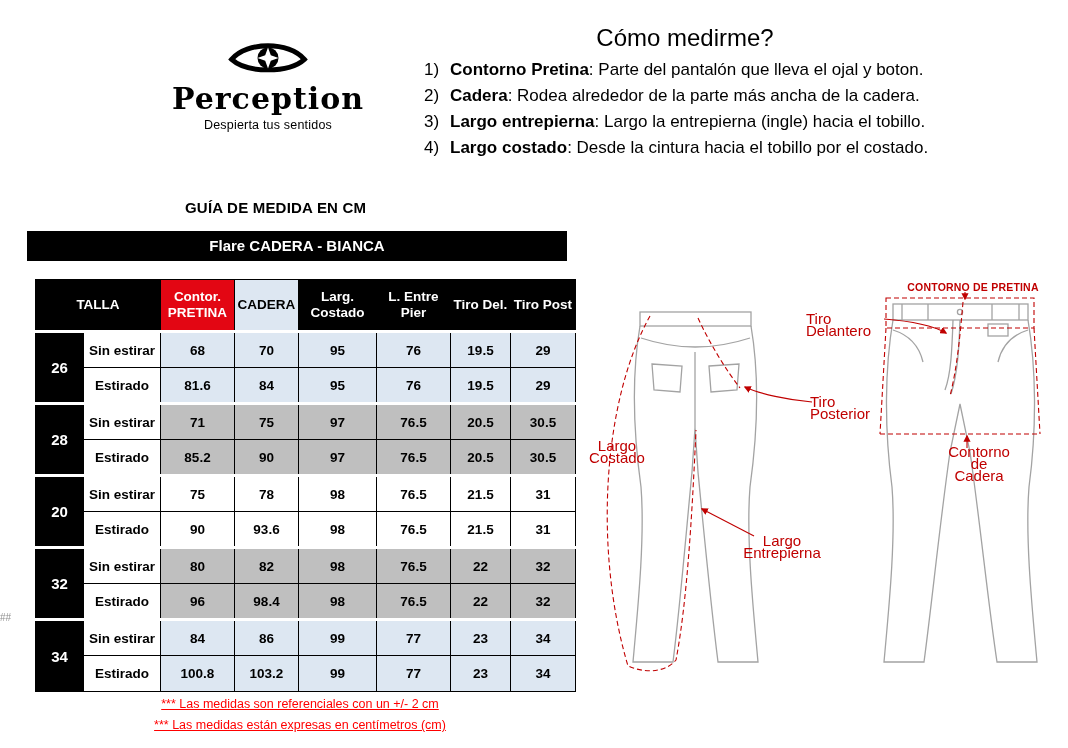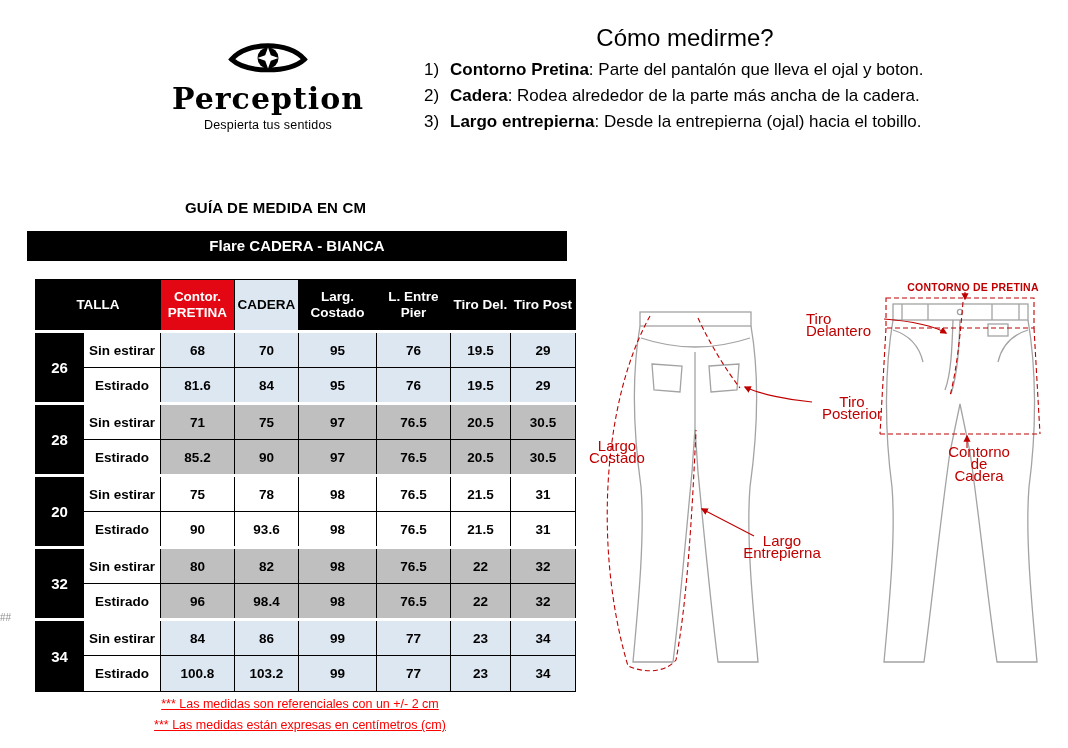--- a/index.html
+++ b/index.html
@@ -58,21 +58,21 @@
 
   
   .diagram { position:absolute; left:588px; top:272px; width:480px; height:426px; }
   .diagram svg { position:absolute; left:0; top:0; }
   .dlabel {
     position:absolute; color:#c00000; font-size:15px; line-height:12px;
     white-space:pre-line; text-align:center;
   }
   .lbl-pretina { left:300px; top:9px; width:170px; font-size:10.5px; font-weight:bold; letter-spacing:0.2px; }
   .lbl-tiro-del { left:218px; top:41px; width:84px; text-align:left; }
-  .lbl-tiro-post { left:222px; top:124px; width:84px; text-align:center; }
+  .lbl-tiro-post { left:222px; top:124px; width:84px; text-align:left; }
   .lbl-costado { left:0px; top:168px; width:58px; }
   .lbl-cadera { left:350px; top:174px; width:82px; }
   .lbl-entrepierna { left:152px; top:263px; width:84px; }
 </style>
 </head>
 <body>
 
 <div class="page">
 
   <div class="logo">
@@ -82,21 +82,22 @@
       <path d="M60,17 L64,28 L75,32 L64,36 L60,47 L56,36 L45,32 L56,28 Z" fill="#fff"></path>
     </svg>
     <div class="logo-wordmark">Perception</div>
     <div class="logo-tagline">Despierta tus sentidos</div>
   </div>
 
   <div class="measure-title">Cómo medirme?</div>
   <div class="measure-list">
       <div class="measure-item"><span class="mi-num">1)</span><span class="mi-term">Contorno Pretina</span><span class="mi-desc">: Parte del pantalón que lleva el ojal y boton.</span></div>
       <div class="measure-item"><span class="mi-num">2)</span><span class="mi-term">Cadera</span><span class="mi-desc">: Rodea alrededor de la parte más ancha de la cadera.</span></div>
-      <div class="measure-item"><span class="mi-num">3)</span><span class="mi-term">Largo entrepierna</span><span class="mi-desc">: Desde la entrepierna (ojal) hacia el tobillo.</span></div>
+      <div class="measure-item"><span class="mi-num">3)</span><span class="mi-term">Largo entrepierna</span><span class="mi-desc">: Largo la entrepierna (ingle) hacia el tobillo.</span></div>
+      <div class="measure-item"><span class="mi-num">4)</span><span class="mi-term">Largo costado</span><span class="mi-desc">: Desde la cintura hacia el tobillo por el costado.</span></div>
     </div>
 
   <div class="guide-heading">GUÍA DE MEDIDA EN CM</div>
   <div class="product-bar">Flare CADERA - BIANCA</div>
 
   <table class="size-table">
     <colgroup>
       <col style="width:48px">
         <col style="width:77px">
         <col style="width:74px">

